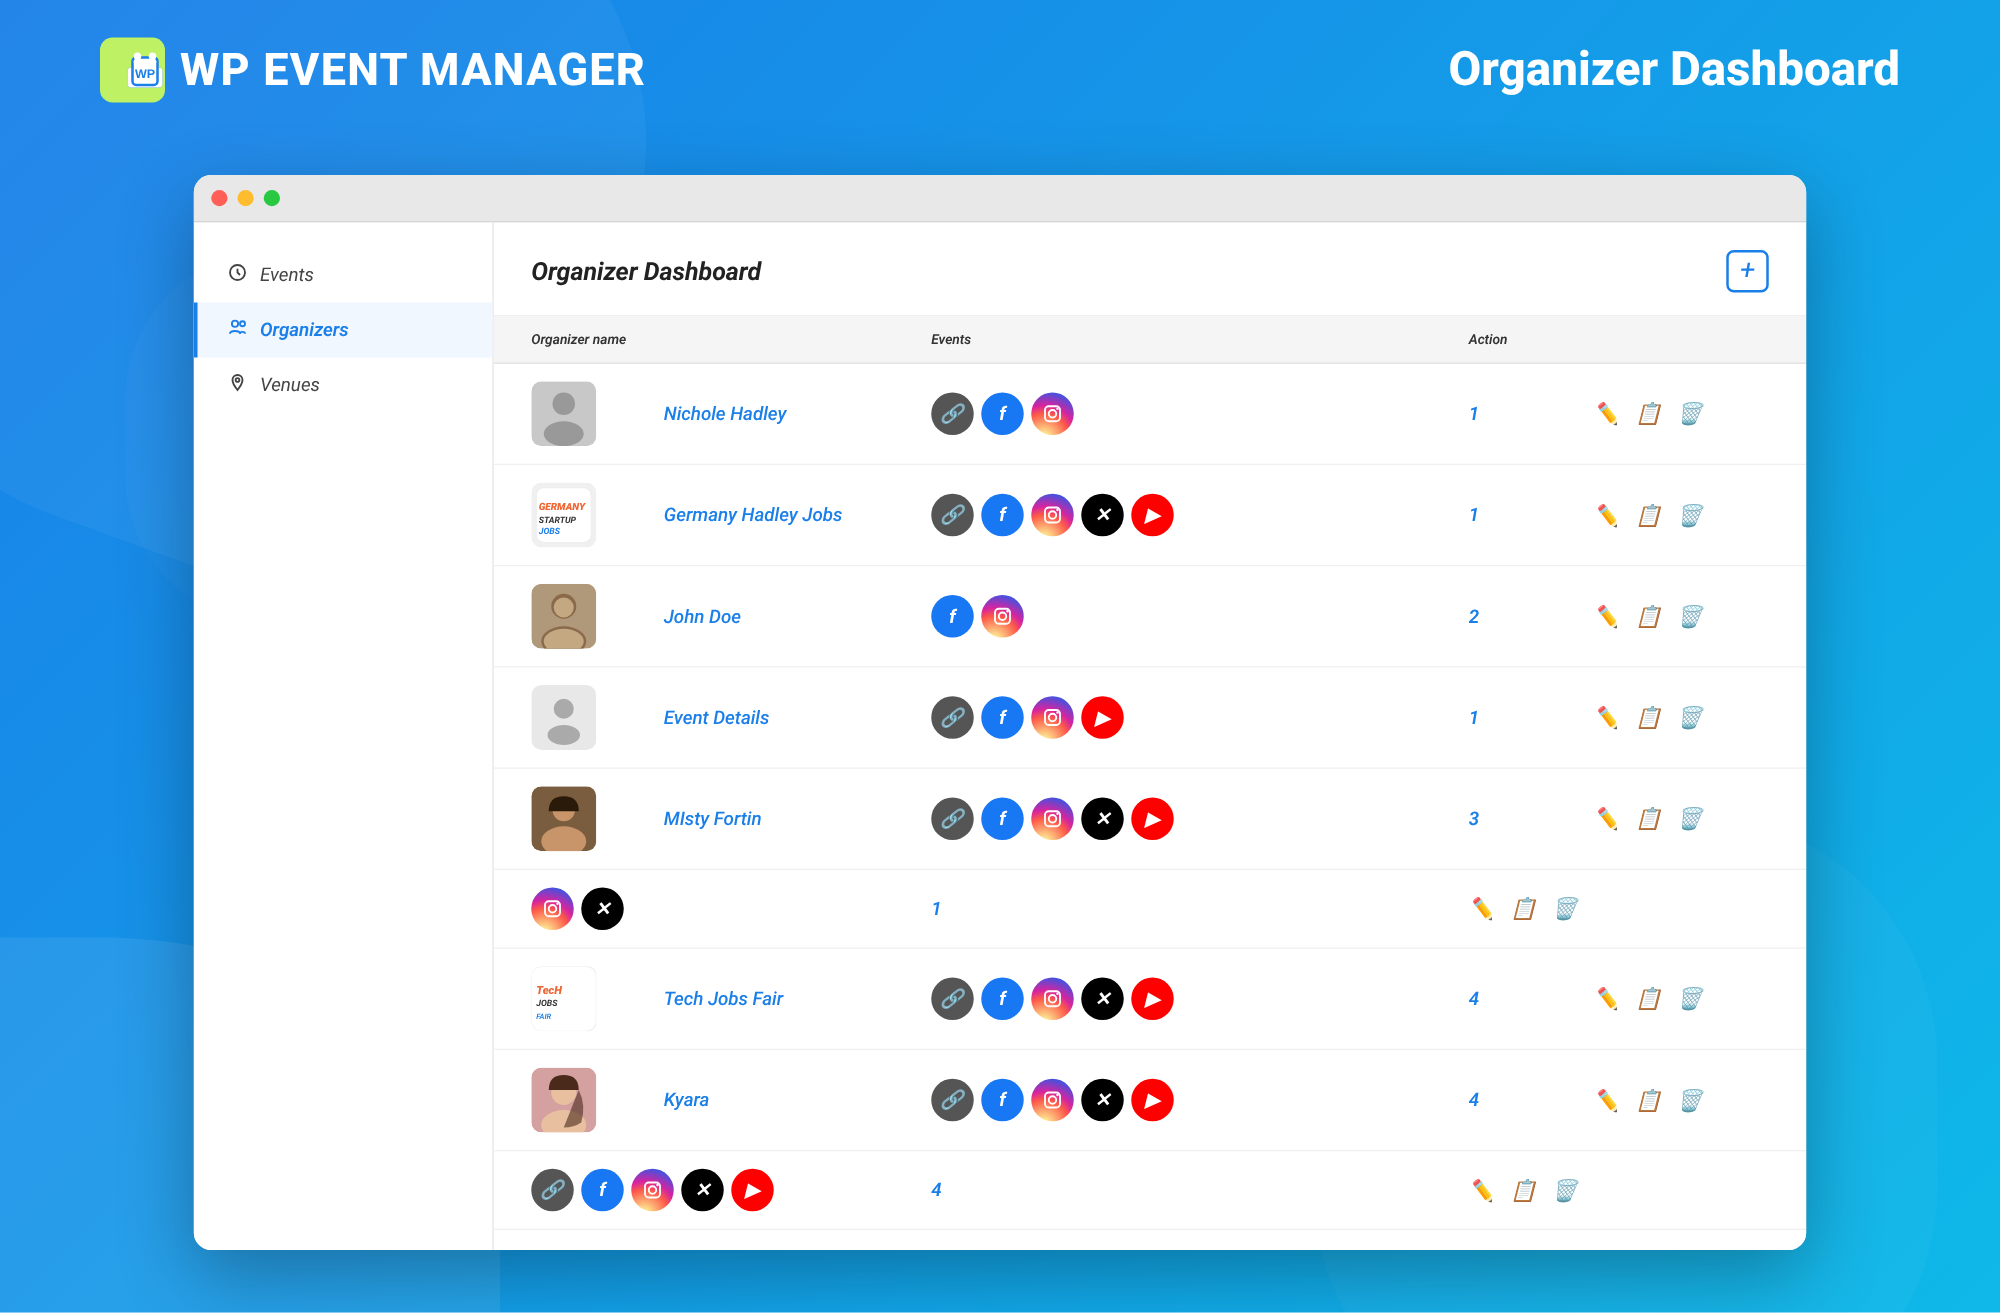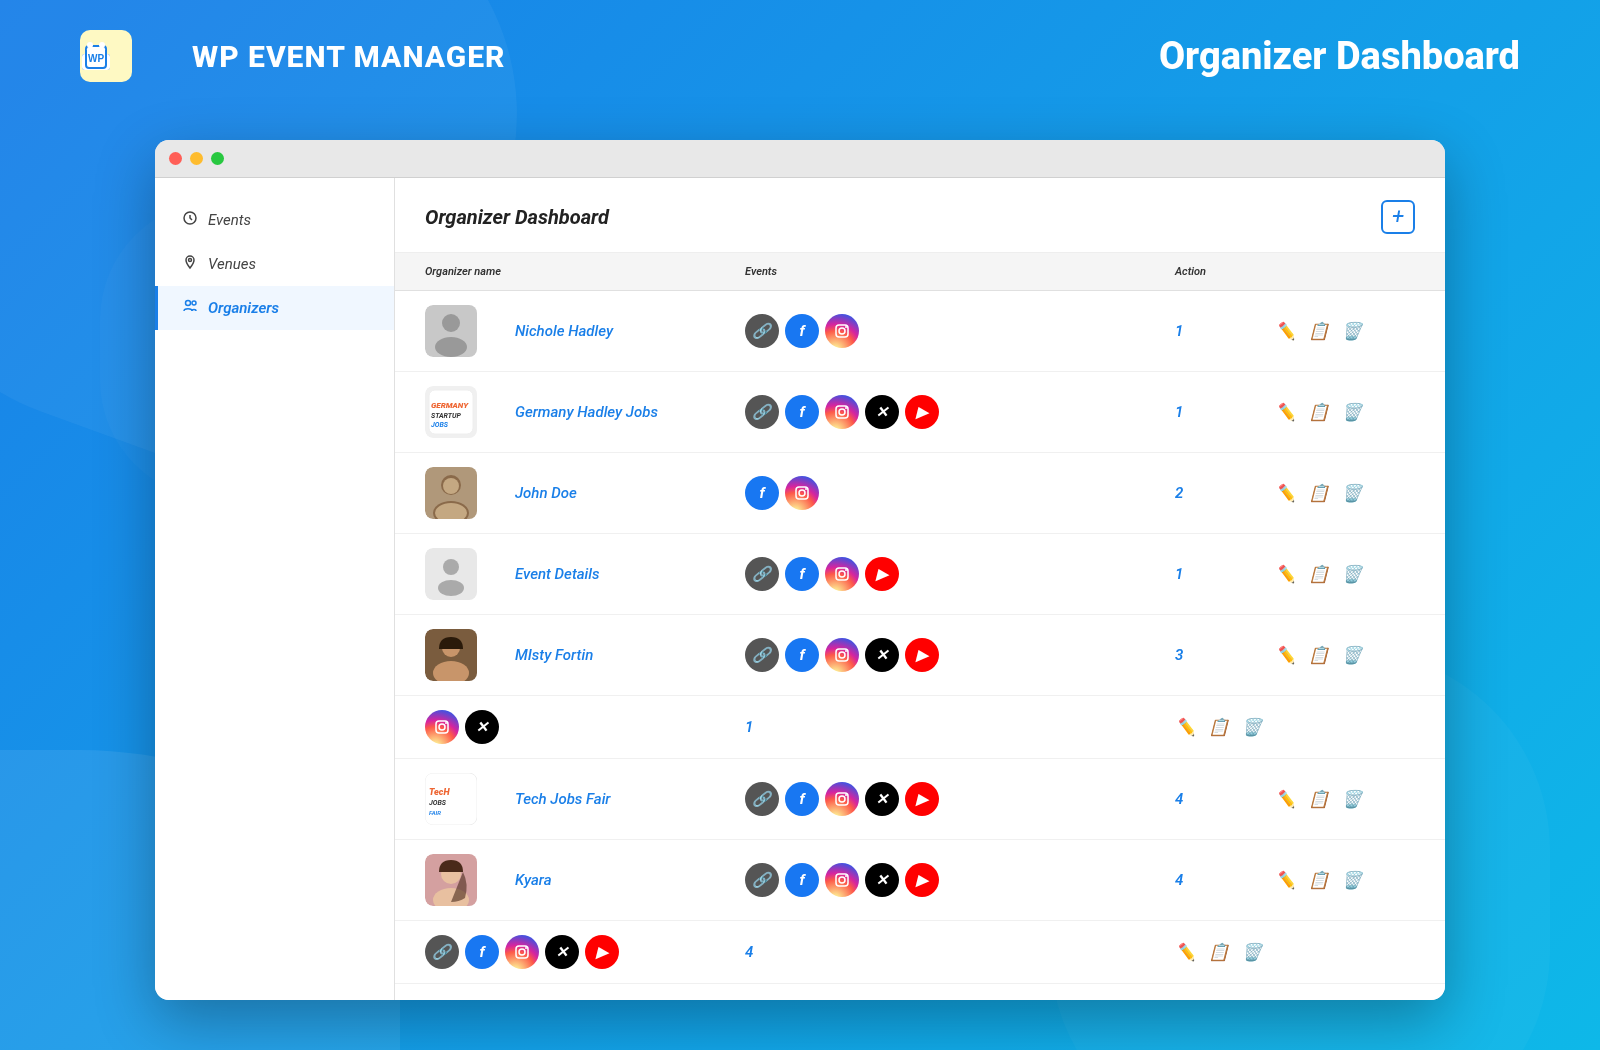--- a/index.html
+++ b/index.html
@@ -47,35 +47,34 @@
       padding: 30px 80px;
       position: relative;
       z-index: 2;
     }
     .logo-area {
       display: flex;
       align-items: center;
       gap: 12px;
     }
     .logo-icon {
-      background: #fef9c3;
+      background: #bef264;
       border-radius: 10px;
       width: 52px; height: 52px;
-      display: flex; align-items: center; justify-content: flex-start;
+      display: flex; align-items: center; justify-content: flex-end;
       color: #1a7fe8;
       font-size: 26px;
       font-weight: 900;
     }
     .logo-text {
       color: white;
-      font-size: 30px;
+      font-size: 36px;
       font-weight: 800;
       letter-spacing: 1px;
       text-transform: uppercase;
-      margin-left: 48px;
     }
     .header-title {
       color: white;
       font-size: 38px;
       font-weight: 800;
     }
 
     
     .window {
       position: absolute;
@@ -197,20 +196,21 @@
     .organizer-cell {
       display: flex;
       align-items: center;
       gap: 14px;
     }
     .organizer-name {
       color: #1a7fe8;
       font-size: 15px;
       font-weight: 500;
       cursor: pointer;
+      margin-left: 16px;
     }
 
     
     .social-icons {
       display: flex;
       gap: 6px;
       align-items: center;
     }
     .social-icon {
       width: 34px; height: 34px;
@@ -304,41 +304,41 @@
 
     <div class="sidebar">
       <div class="sidebar-item">
         <span class="sidebar-icon">
           <svg width="16" height="16" viewBox="0 0 16 16" fill="none" stroke="#444" stroke-width="1.5">
             <circle cx="8" cy="8" r="6"></circle>
             <path d="M8 5v3l2 2"></path>
           </svg>
         </span>
         <span>Events</span>
-      </div>
-      <div class="sidebar-item">
-        <span class="sidebar-icon">
-          <svg width="16" height="16" viewBox="0 0 16 16" fill="none" stroke="#444" stroke-width="1.5">
-            <path d="M8 2a4 4 0 0 1 4 4c0 3-4 8-4 8S4 9 4 6a4 4 0 0 1 4-4z"></path>
-            <circle cx="8" cy="6" r="1.5"></circle>
-          </svg>
-        </span>
-        <span>Venues</span>
       </div>
       <div class="sidebar-item active">
         <span class="sidebar-icon">
           <svg width="16" height="16" viewBox="0 0 16 16" fill="none" stroke="#1a7fe8" stroke-width="1.5">
             <circle cx="6" cy="5" r="2.5"></circle>
             <path d="M2 13c0-3 8-3 8 0"></path>
             <circle cx="12" cy="5" r="2"></circle>
             <path d="M10 13c0-2 4-2 4 0"></path>
           </svg>
         </span>
         <span style="color:#1a7fe8;">Organizers</span>
       </div>
+      <div class="sidebar-item">
+        <span class="sidebar-icon">
+          <svg width="16" height="16" viewBox="0 0 16 16" fill="none" stroke="#444" stroke-width="1.5">
+            <path d="M8 2a4 4 0 0 1 4 4c0 3-4 8-4 8S4 9 4 6a4 4 0 0 1 4-4z"></path>
+            <circle cx="8" cy="6" r="1.5"></circle>
+          </svg>
+        </span>
+        <span>Venues</span>
+      </div>
     </div>
 
     <div class="main-content">
 
       <div class="content-header">
         <span class="content-title">Organizer Dashboard</span>
         <div class="add-btn">+</div>
       </div>
 
       <div class="table-container">

